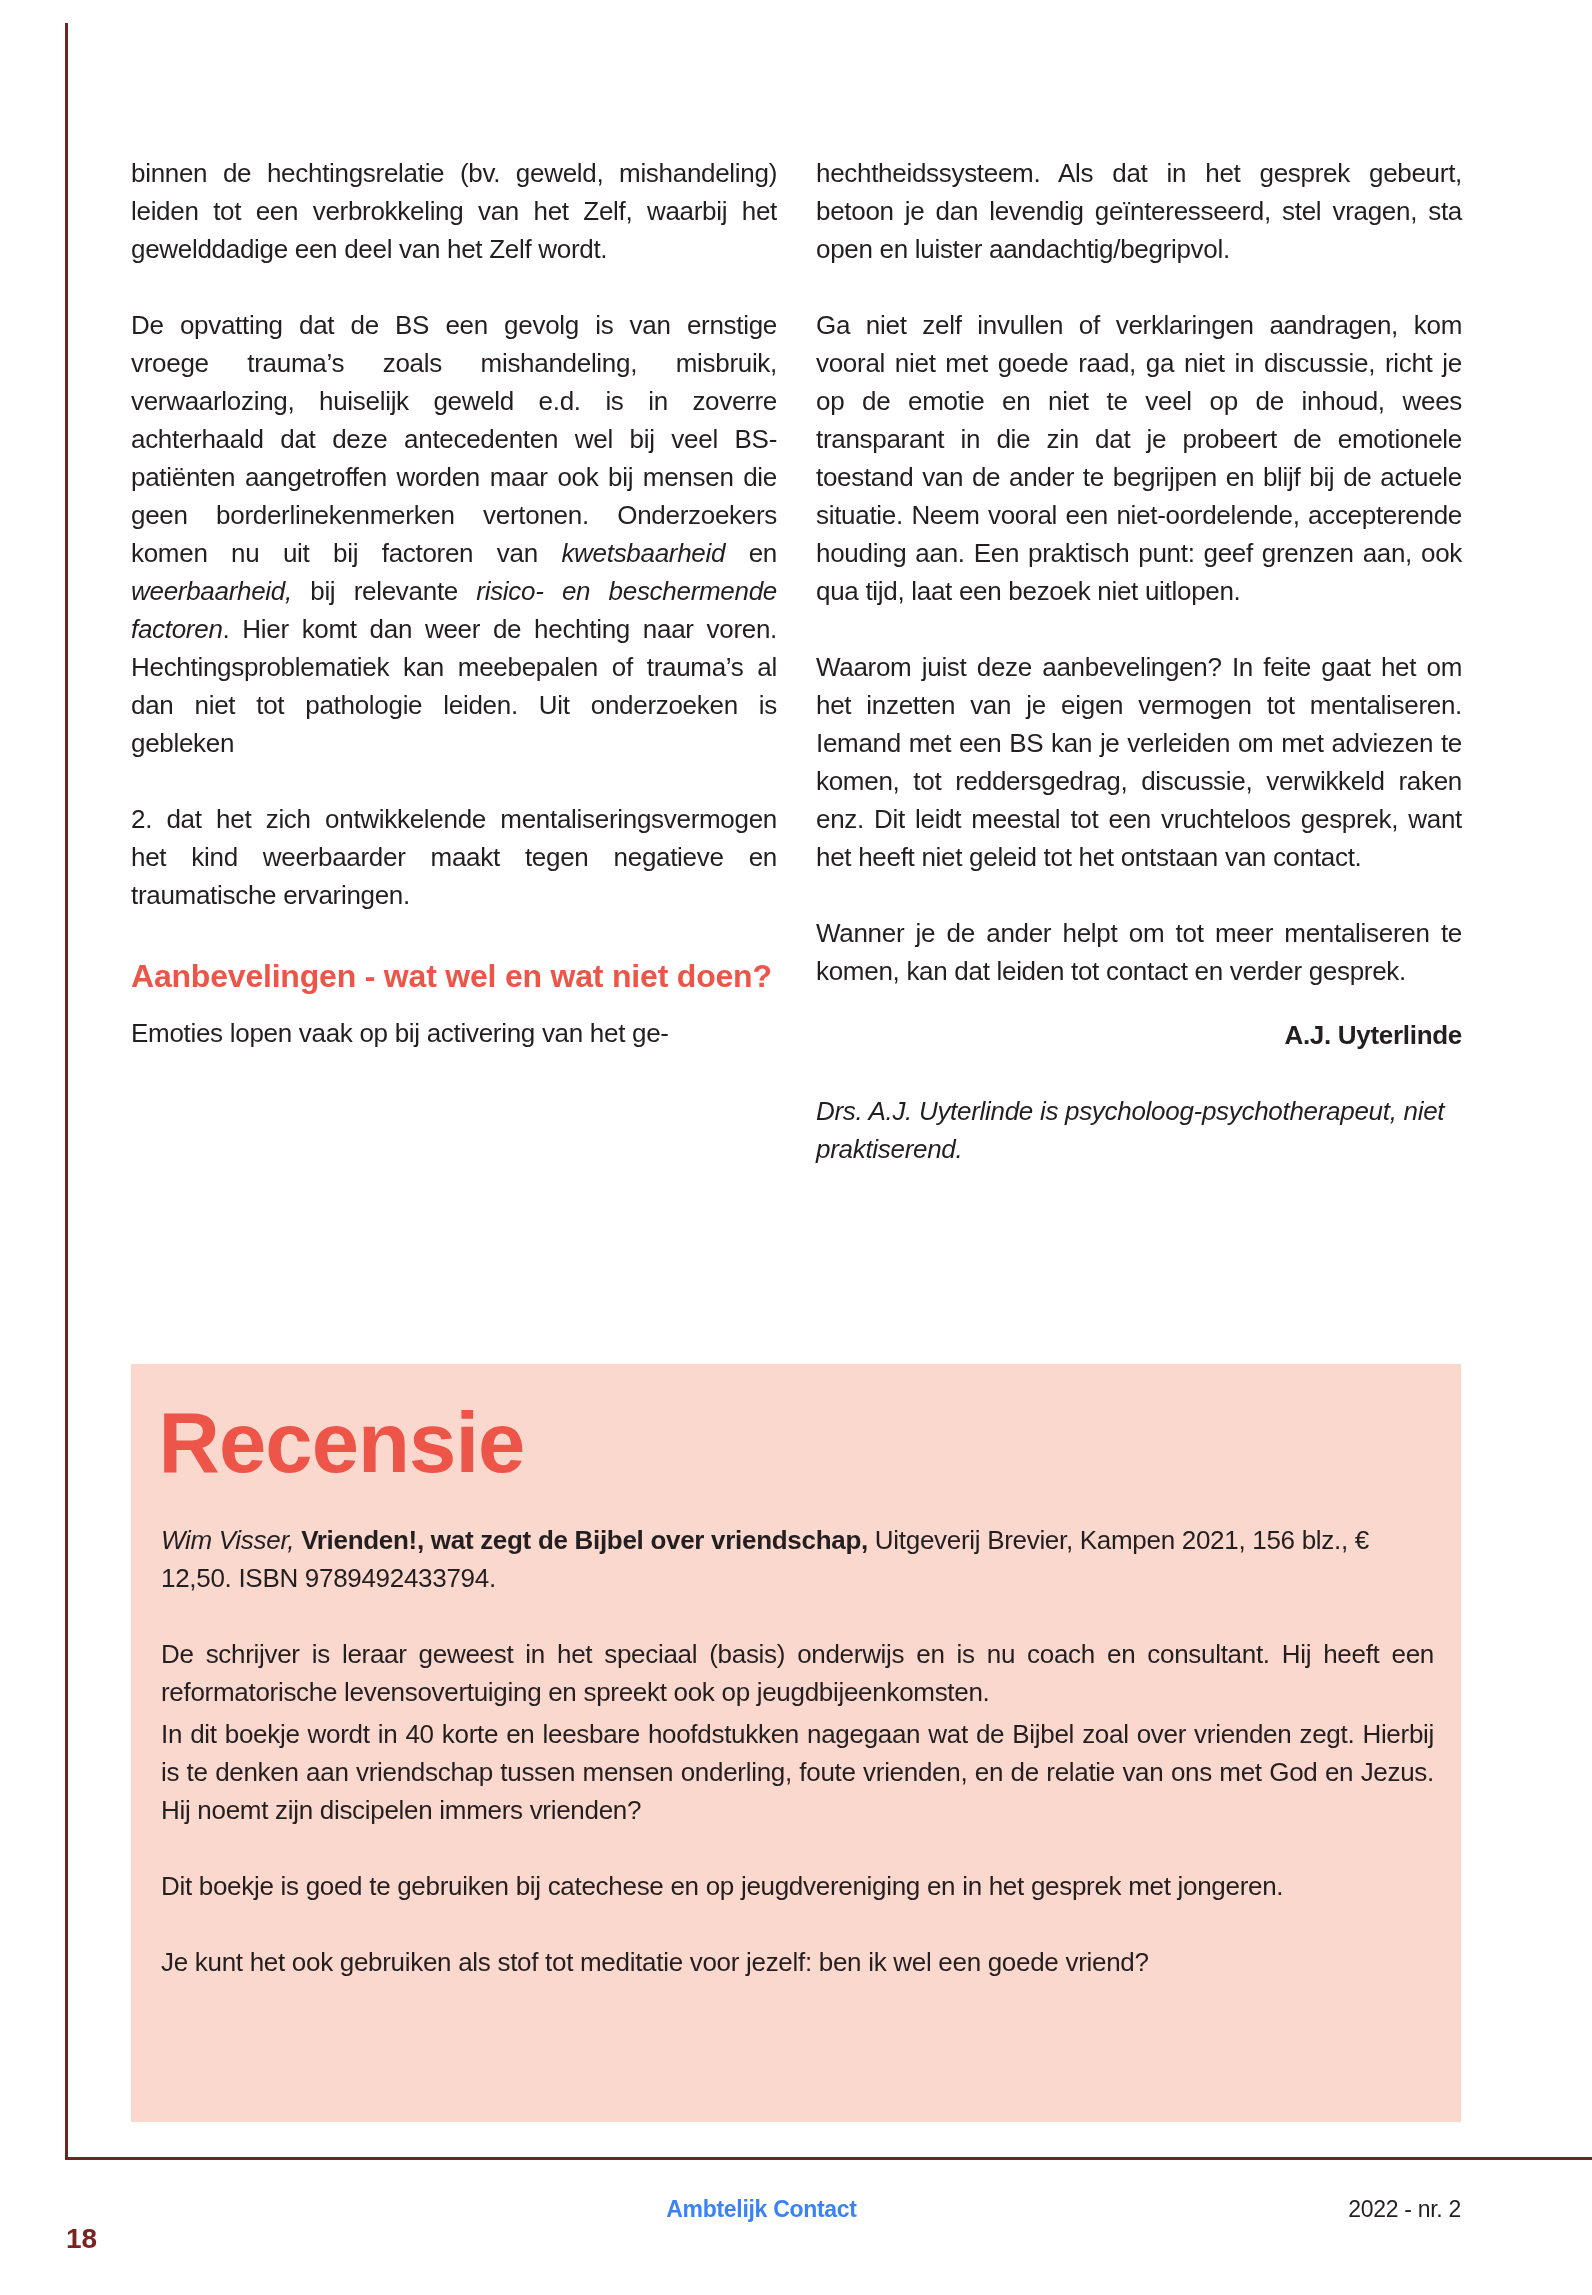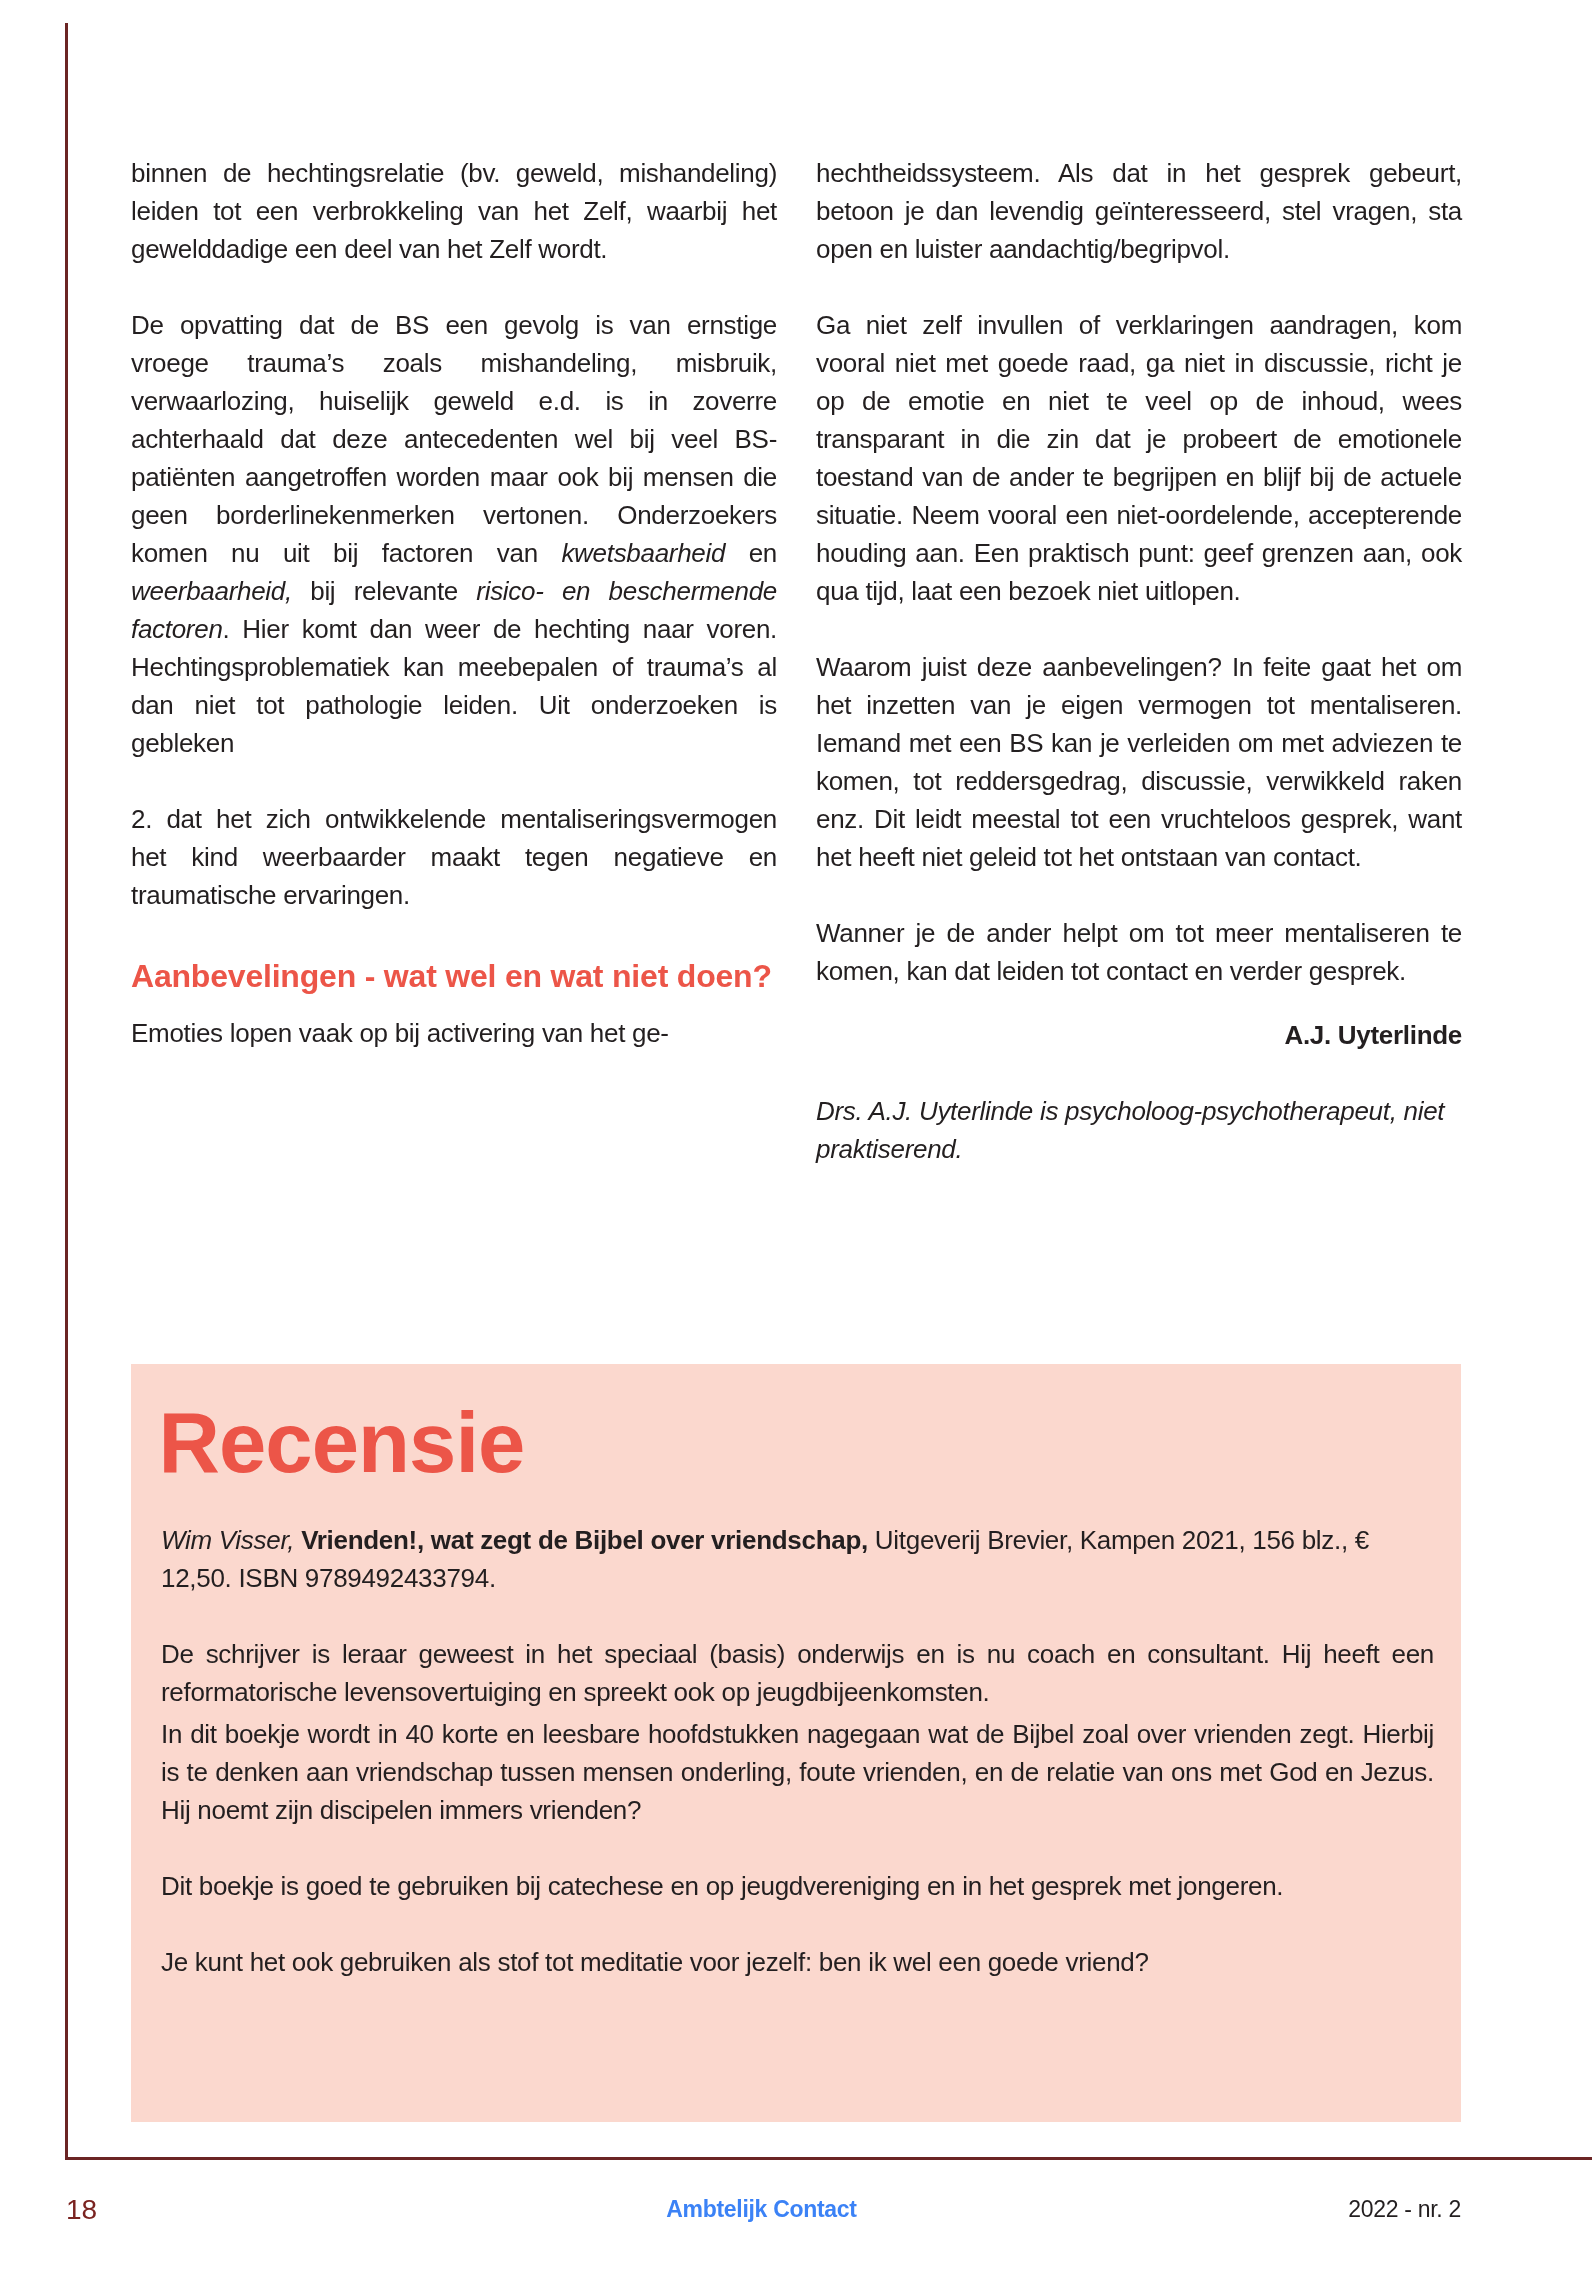--- a/index.html
+++ b/index.html
@@ -46,21 +46,21 @@
       margin: 36px 0 35px -2.6px; letter-spacing: -0.9px;
     }
     .review-inner p { margin: 0 0 38px 0; text-align: justify; }
     .review-inner p.tight { margin-bottom: 4px; }
     .review-sign { text-align: right; font-weight: bold; margin: 0; }
     .footer {
       position: absolute; top: 2188px; left: 0; width: 1592px; height: 43px;
       font-size: 25px; line-height: 43px;
     }
     .footer .page-num {
-      position: absolute; left: 66px; color: #7a2320; font-weight: normal; font-size: 28px;
+      position: absolute; left: 66px; color: #7a2320; font-weight: bold; font-size: 28px; margin-top: 29px;
     }
     .footer .pub-name {
       position: absolute; left: 0; width: 1523px; text-align: center; color: #3b82f6; font-weight: bold;
       font-size: 23px; letter-spacing: -0.3px;
     }
     .footer .issue {
       position: absolute; right: 131px; color: #231f20; font-size: 23px; letter-spacing: -0.3px; margin-left: 20px;
     }
   </style>
 </head>

